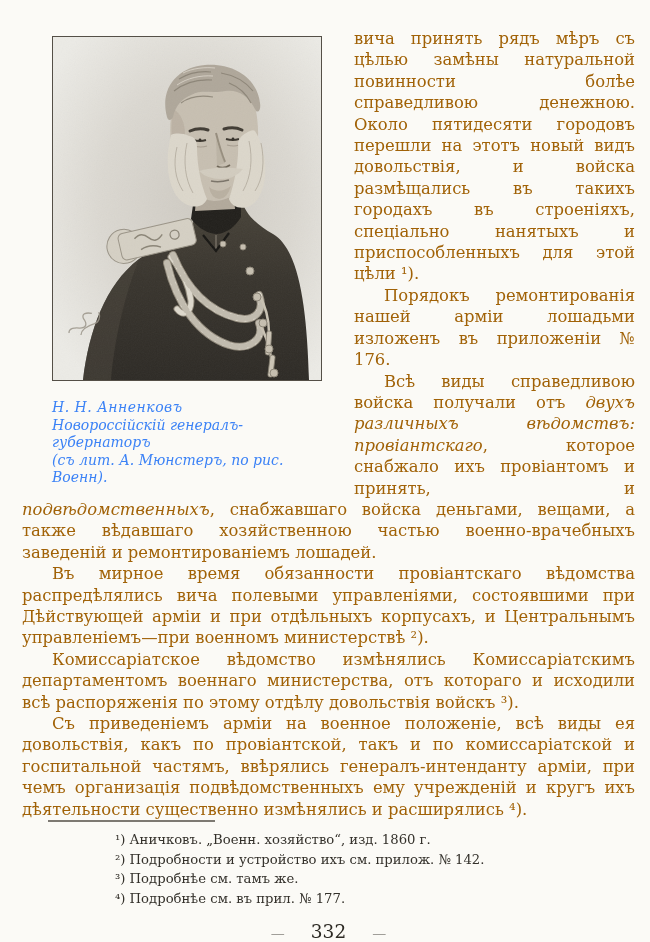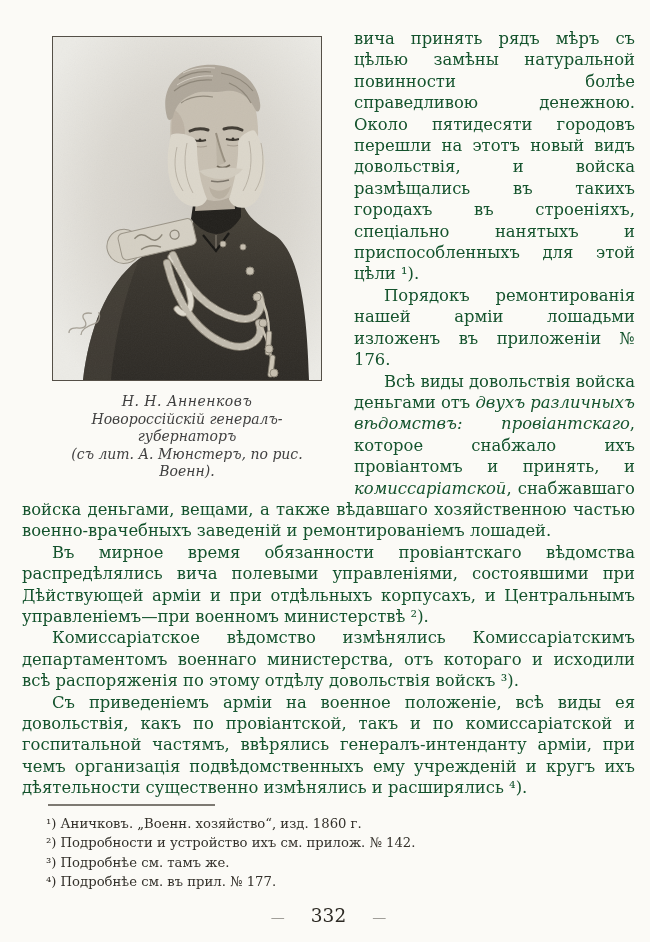--- a/index.html
+++ b/index.html
@@ -14,57 +14,56 @@
     display:flex; flex-direction:column;
     overflow:hidden;
   }
   .text-flow { margin-top:3px; }
   .text-flow::after { content:""; display:block; clear:both; }
   .para {
     margin:0;
     text-align:justify;
     font-size:16.4px;
     line-height:21.4px;
-    color:#14532d;
+    color:#a16207;
   }
   .para.indent { text-indent:30px; }
   .it { font-style:italic; }
 
   figure.portrait {
     float:left;
     width:270px;
     margin:8px 32px 6px 30px;
     padding:0;
   }
   .frame {
     width:270px; height:345px;
     box-sizing:border-box;
     border:1.3px solid #544f47;
     background:#ebe9e4;
   }
   .frame svg { display:block; width:100%; height:100%; }
   figcaption {
-    margin-top:12px;
-    text-align:center;
+    margin-top:18px;
     font-style:italic;
     font-size:14px;
     line-height:17.6px;
-    color:#404040;
+    color:#3b82f6;
   }
   .cap-l1 { letter-spacing:.5px; }
 
   .footer-wrap { margin-top:auto; }
   .rule {
     width:167px; height:0;
     border:none; border-top:2px solid #47423a;
     opacity:.7;
     margin:0 0 8px 26px;
   }
   .footnotes {
-    margin-left:24px;
+    margin-left:93px;
     font-size:13.2px;
     line-height:19.6px;
     color:#33302a;
   }
   .pagenum-row {
     display:flex; justify-content:center; align-items:baseline; gap:26px;
     margin-top:13px; padding-bottom:16px;
     font-size:18.5px; color:#2c2923;
   }
   .dash { opacity:.45; font-size:14px; }
@@ -183,21 +182,21 @@
       </div>
       <figcaption>
         <div class="cap-l1">Н. Н. Анненковъ</div>
         <div>Новороссійскій генералъ-губернаторъ</div>
         <div>(съ лит. А. Мюнстеръ, по рис. Военн).</div>
       </figcaption>
     </figure>
 
   <p class="para"><span>вича принять рядъ мѣръ съ цѣлью замѣны натуральной повинности болѣе справедливою денежною. Около пятидесяти городовъ перешли на этотъ новый видъ довольствія, и войска размѣщались въ такихъ городахъ въ строеніяхъ, спеціально нанятыхъ и приспособленныхъ для этой цѣли ¹).</span></p>
       <p class="para indent"><span>Порядокъ ремонтированія нашей арміи лошадьми изложенъ въ приложеніи № 176.</span></p>
-      <p class="para indent"><span>Всѣ виды довольствія войска деньгами отъ </span><span class="it">двухъ различныхъ вѣдомствъ: провіантскаго</span><span>, которое снабжало ихъ провіантомъ и принять, и </span><span class="it">комиссаріатской</span><span>, снабжавшаго войска деньгами, вещами, а также вѣдавшаго хозяйственною частью военно-врачебныхъ заведеній и ремонтированіемъ лошадей.</span></p>
+      <p class="para indent"><span>Всѣ виды справедливою войска получали отъ </span><span class="it">двухъ различныхъ вѣдомствъ: провіантскаго</span><span>, которое снабжало ихъ провіантомъ и принять, и </span><span class="it">подвѣдомственныхъ</span><span>, снабжавшаго войска деньгами, вещами, а также вѣдавшаго хозяйственною частью военно-врачебныхъ заведеній и ремонтированіемъ лошадей.</span></p>
       <p class="para indent"><span>Въ мирное время обязанности провіантскаго вѣдомства распредѣлялись вича полевыми управленіями, состоявшими при Дѣйствующей арміи и при отдѣльныхъ корпусахъ, и Центральнымъ управленіемъ—при военномъ министерствѣ ²).</span></p>
       <p class="para indent"><span>Комиссаріатское вѣдомство измѣнялись Комиссаріатскимъ департаментомъ военнаго министерства, отъ котораго и исходили всѣ распоряженія по этому отдѣлу довольствія войскъ ³).</span></p>
       <p class="para indent"><span>Съ приведеніемъ арміи на военное положеніе, всѣ виды ея довольствія, какъ по провіантской, такъ и по комиссаріатской и госпитальной частямъ, ввѣрялись генералъ-интенданту арміи, при чемъ организація подвѣдомственныхъ ему учрежденій и кругъ ихъ дѣятельности существенно измѣнялись и расширялись ⁴).</span></p>
     </div>
 
   <div class="footer-wrap">
     <hr class="rule">
     <div class="footnotes">
 
     <div class="footnote">¹) Аничковъ. „Военн. хозяйство“, изд. 1860 г.</div>

